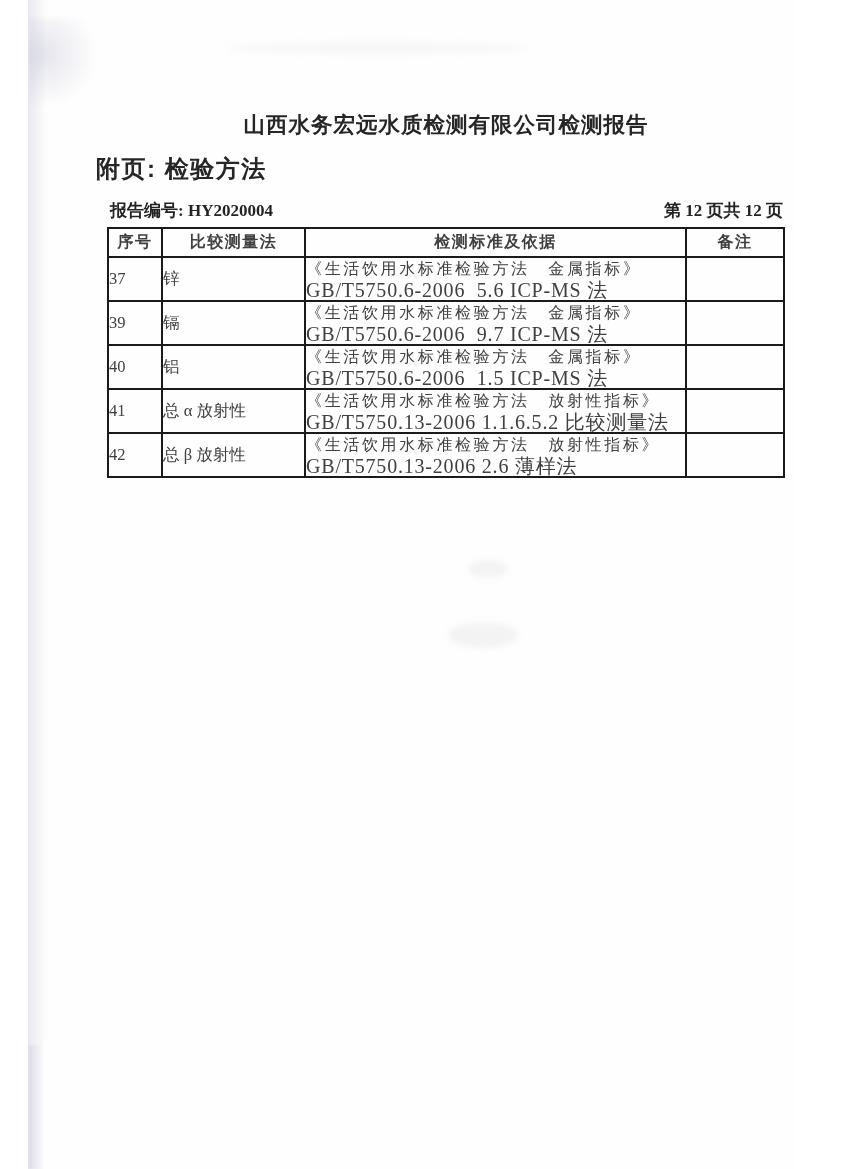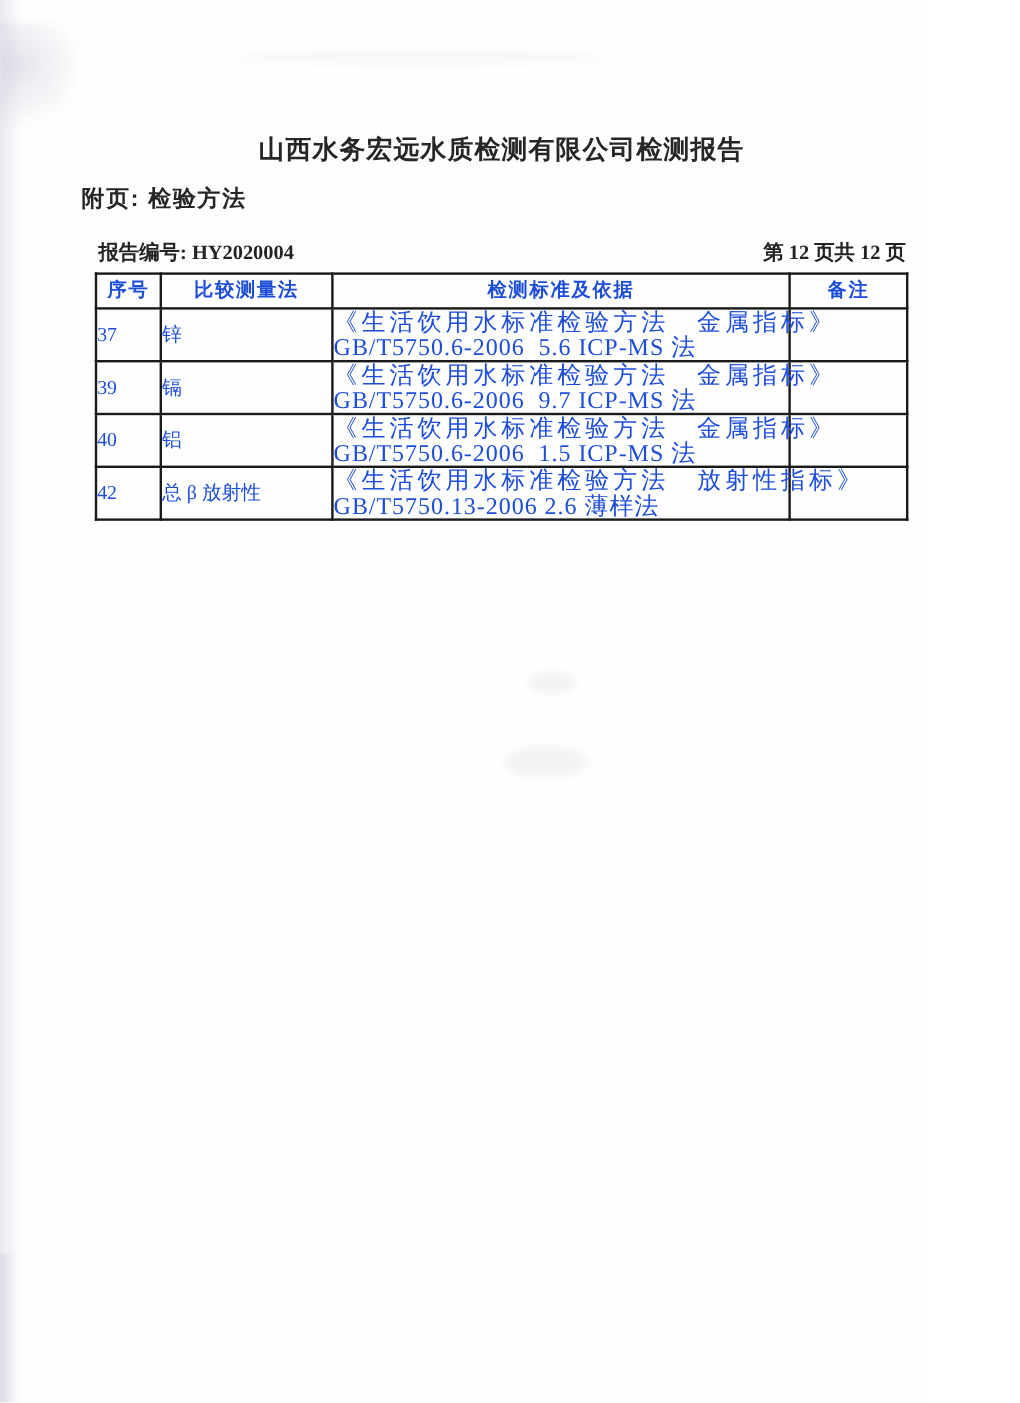--- a/index.html
+++ b/index.html
@@ -1,19 +1,20 @@
 <!DOCTYPE html>
 <html><head>
 <meta charset="utf-8">
 <style>
   html,body{margin:0;padding:0;background:#ffffff;}
   .sheet{
     position:relative;width:768px;height:1169px;background:#fefefe;
     overflow:hidden;color:#242424;
     font-family:"Liberation Serif","DejaVu Serif",serif;
+    margin-left:28px;
   }
   
   .scan-shadow-left{
     position:absolute;left:0;top:0;width:18px;height:100%;
     background:linear-gradient(to right,rgba(206,206,222,0.45),rgba(255,255,255,0));
     pointer-events:none;
   }
   .corner-blotch{
     position:absolute;left:0;top:18px;width:70px;height:90px;
     background:radial-gradient(ellipse at 18% 40%,rgba(188,188,210,0.40),rgba(255,255,255,0) 70%);
@@ -42,43 +43,43 @@
   .smudge.s2{left:420px;top:622px;width:70px;height:26px;}
   .smudge.s3{left:200px;top:42px;width:300px;height:12px;background:rgba(120,120,135,0.05);}
   
   .title{
     position:absolute;left:0;top:110px;width:836px;margin:0;
     text-align:center;font-size:21.5px;font-weight:600;letter-spacing:1px;
     font-family:"Liberation Sans","DejaVu Sans",sans-serif;color:#262626;
   }
   .appendix{
     position:absolute;left:68px;top:153px;
-    font-size:19px;font-weight:600;letter-spacing:1.5px;
+    font-size:24px;font-weight:600;letter-spacing:1.5px;
     font-family:"Liberation Sans","DejaVu Sans",sans-serif;color:#262626;
   }
   .meta-row{
     position:absolute;left:82px;top:199px;width:673px;
     display:flex;justify-content:space-between;align-items:flex-start;
     font-size:17px;font-weight:600;color:#232323;
   }
   .methods-table{
     position:absolute;left:79px;top:227px;
     border-collapse:collapse;table-layout:fixed;width:676px;
-    color:#1d4ed8;
+    color:#404040;
   }
   .methods-table th,.methods-table td{
     border:2px solid #1a1a1a;padding:0;vertical-align:middle;
   }
   .methods-table th{
     height:27px;font-size:16px;font-weight:600;letter-spacing:1.5px;text-align:center;
   }
   .methods-table td{height:40px;}
   .c-no,.c-item{text-align:left;font-size:16.5px;}
   .c-std{padding:2px 3px 2px 7px;}
-  .std-title{font-size:20px;letter-spacing:0.165em;white-space:pre;line-height:22px;font-family:Liberation Serif, serif;}
+  .std-title{font-size:16px;letter-spacing:0.165em;white-space:pre;line-height:22px;font-family:Liberation Serif, serif;}
   .std-ref{font-size:20px;letter-spacing:0.04em;white-space:pre;line-height:20px;}
   .c-remark{font-size:16px;}
 </style>
 </head>
 <body>
 
 <div class="sheet">
 
   <div class="scan-shadow-left"></div>
   <div class="corner-blotch"></div>
@@ -135,20 +136,29 @@
       <tr>
         <td class="c-no">40</td>
         <td class="c-item">铝</td>
         <td class="c-std">
           <div class="std-title">《生活饮用水标准检验方法　金属指标》</div>
           <div class="std-ref">GB/T5750.6-2006  1.5 ICP-MS 法</div>
         </td>
         <td class="c-remark"></td>
       </tr>
       <tr>
+        <td class="c-no">41</td>
+        <td class="c-item">总 α 放射性</td>
+        <td class="c-std">
+          <div class="std-title">《生活饮用水标准检验方法　放射性指标》</div>
+          <div class="std-ref">GB/T5750.13-2006 1.1.6.5.2 比较测量法</div>
+        </td>
+        <td class="c-remark"></td>
+      </tr>
+      <tr>
         <td class="c-no">42</td>
         <td class="c-item">总 β 放射性</td>
         <td class="c-std">
           <div class="std-title">《生活饮用水标准检验方法　放射性指标》</div>
           <div class="std-ref">GB/T5750.13-2006 2.6 薄样法</div>
         </td>
         <td class="c-remark"></td>
       </tr>
     </tbody>
   </table>

